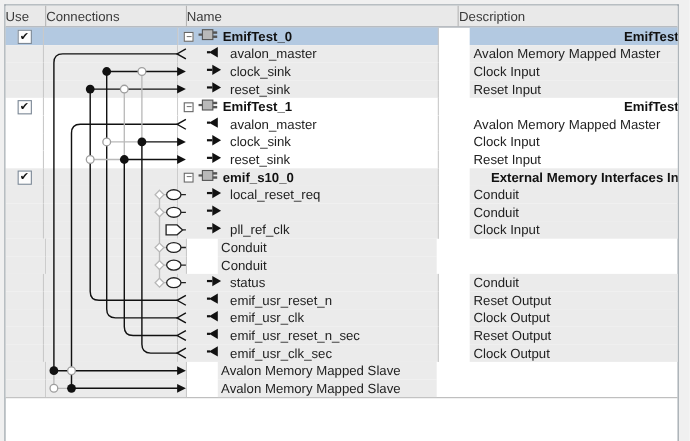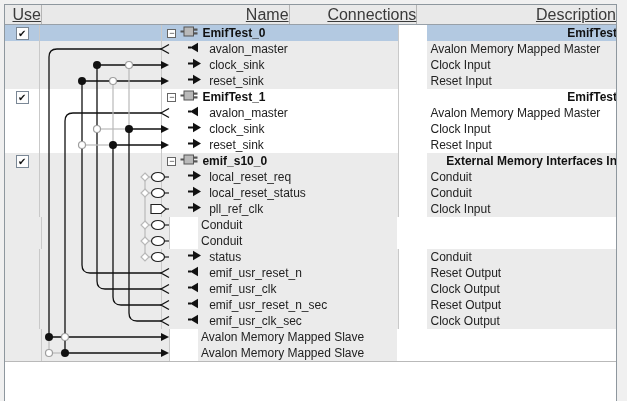--- a/index.html
+++ b/index.html
@@ -13,22 +13,22 @@
   .panel{
     position:absolute;left:4px;top:4px;width:613px;height:397px;
     background:#ffffff;
     border-left:1px solid #8e979e;border-top:1px solid #8e979e;border-right:1px solid #8e979e;
     box-sizing:border-box;overflow:hidden;
   }
   
   .thead{display:flex;height:19px;background:#e9e9e9;border-bottom:1px solid #98a0a8;}
   .th{
     box-sizing:border-box;border-right:1px solid #b5b5b5;
-    display:flex;align-items:center;justify-content:flex-end;
-    color:#3a3a3a;font-size:16px;text-decoration:underline;
+    display:flex;align-items:center;justify-content:flex-start;
+    color:#3a3a3a;font-size:12px;
   }
   .th:last-child{border-right:none;}
   .w-use{width:37px;}.w-conn{width:128px;}.w-name{width:248px;}.w-desc{width:199px;}
   
   .tbody{position:absolute;left:0;top:20px;width:612px;border-bottom:1px solid #b9b9b9;}
   .trow{display:flex;height:16px;}
   .bg-g{background:#ebebeb;}
   .bg-w{background:#ffffff;}
   .sel{background:#b3c9e1;}
   .td{box-sizing:border-box;border-right:1px solid #c9c9c9;height:16px;overflow:hidden;}
@@ -56,25 +56,25 @@
 </style>
 </head>
 <body>
 
 <div class="panel">
 
   <div class="thead">
     <div class="th w-use">
         <span>Use</span>
       </div>
+    <div class="th w-conn">
+        <span>Connections</span>
+      </div>
     <div class="th w-name">
         <span>Name</span>
-      </div>
-    <div class="th w-conn">
-        <span>Connections</span>
       </div>
     <div class="th w-desc">
         <span>Description</span>
       </div>
   </div>
 
   <div class="tbody">
 
     <div class="trow mod">
       <div class="td w-use c-use sel">
@@ -222,21 +222,20 @@
     </div>
 
     <div class="trow port">
       <div class="td w-use c-use bg-g"></div>
         <div class="td w-conn bg-g"></div>
       <div class="td w-name c-name bg-g">
         <span class="picon"><svg width="15" height="11" viewBox="0 0 15 11">
               <rect x="0" y="4.5" width="5" height="2" fill="#111"></rect>
               <path d="M5 0.8 L13 5.5 L5 10.2 Z" fill="#111"></path>
             </svg></span>
-        <span>local_reset_status</span>
       </div>
       <div class="td w-desc c-desc bg-g">Conduit</div>
     </div>
 
     <div class="trow port">
       <div class="td w-use c-use bg-g"></div>
         <div class="td w-conn bg-g"></div>
       <div class="td w-name c-name bg-g">
         <span class="picon"><svg width="15" height="11" viewBox="0 0 15 11">
               <rect x="0" y="4.5" width="5" height="2" fill="#111"></rect>

